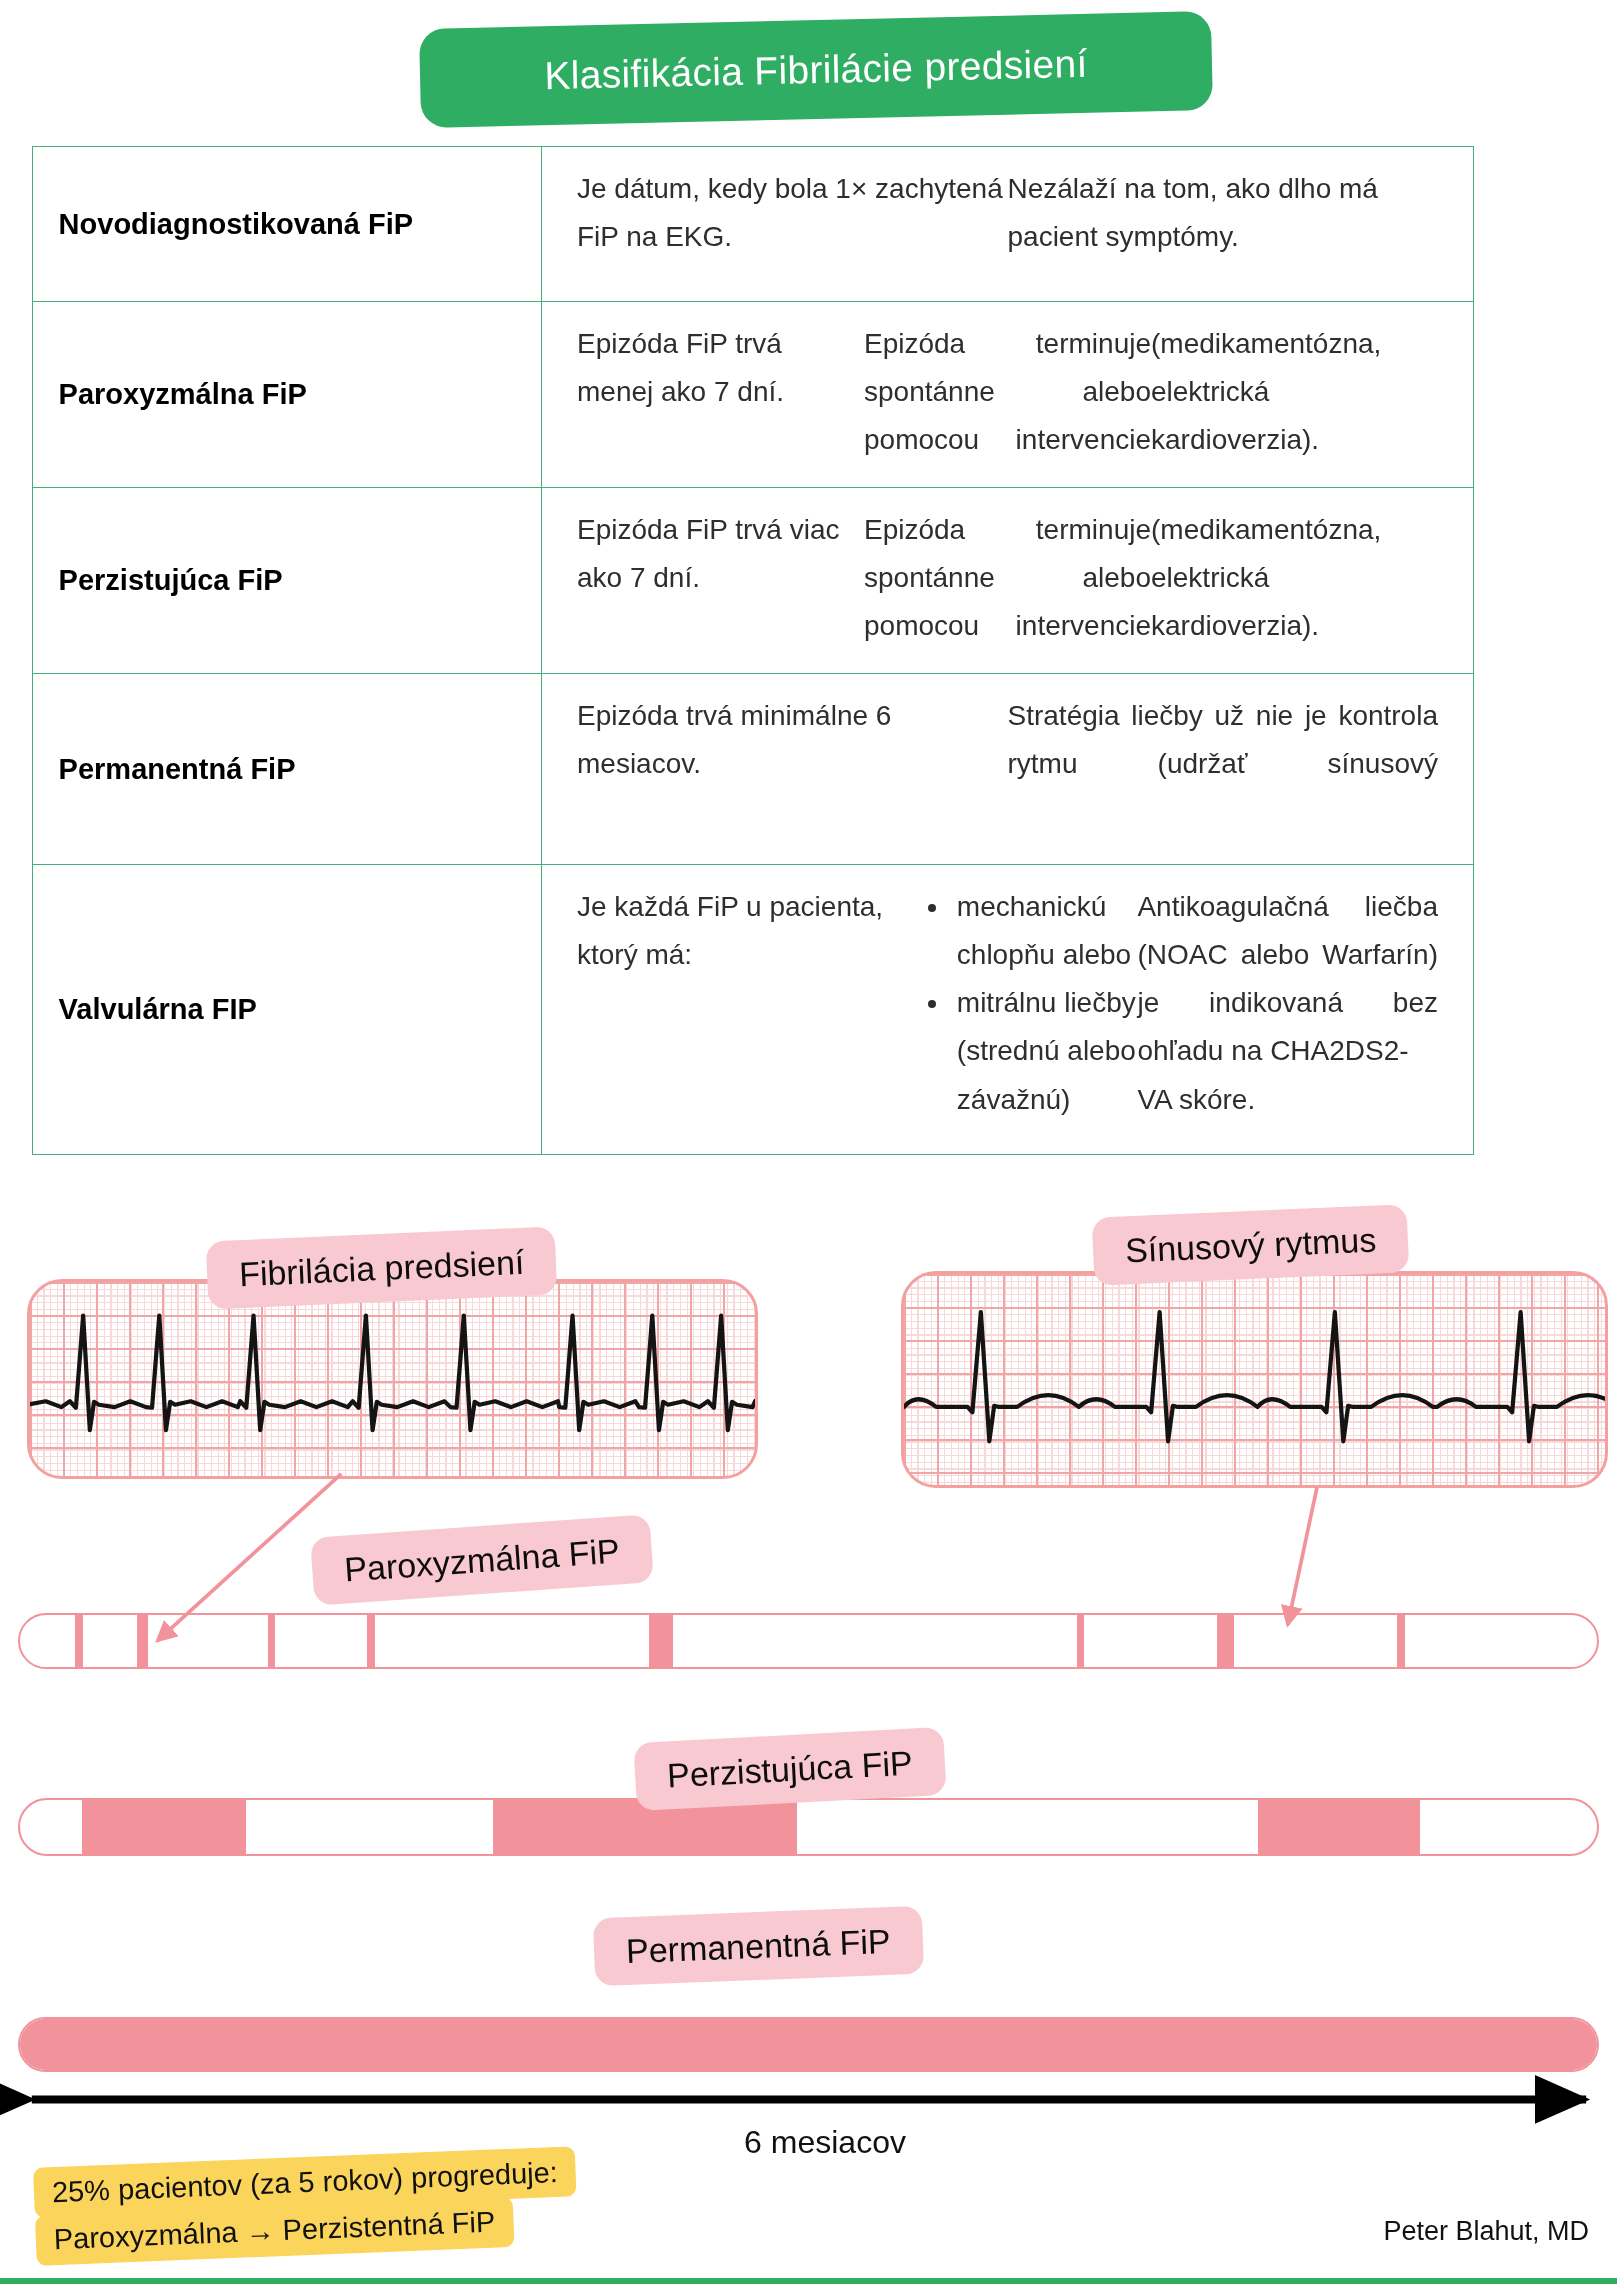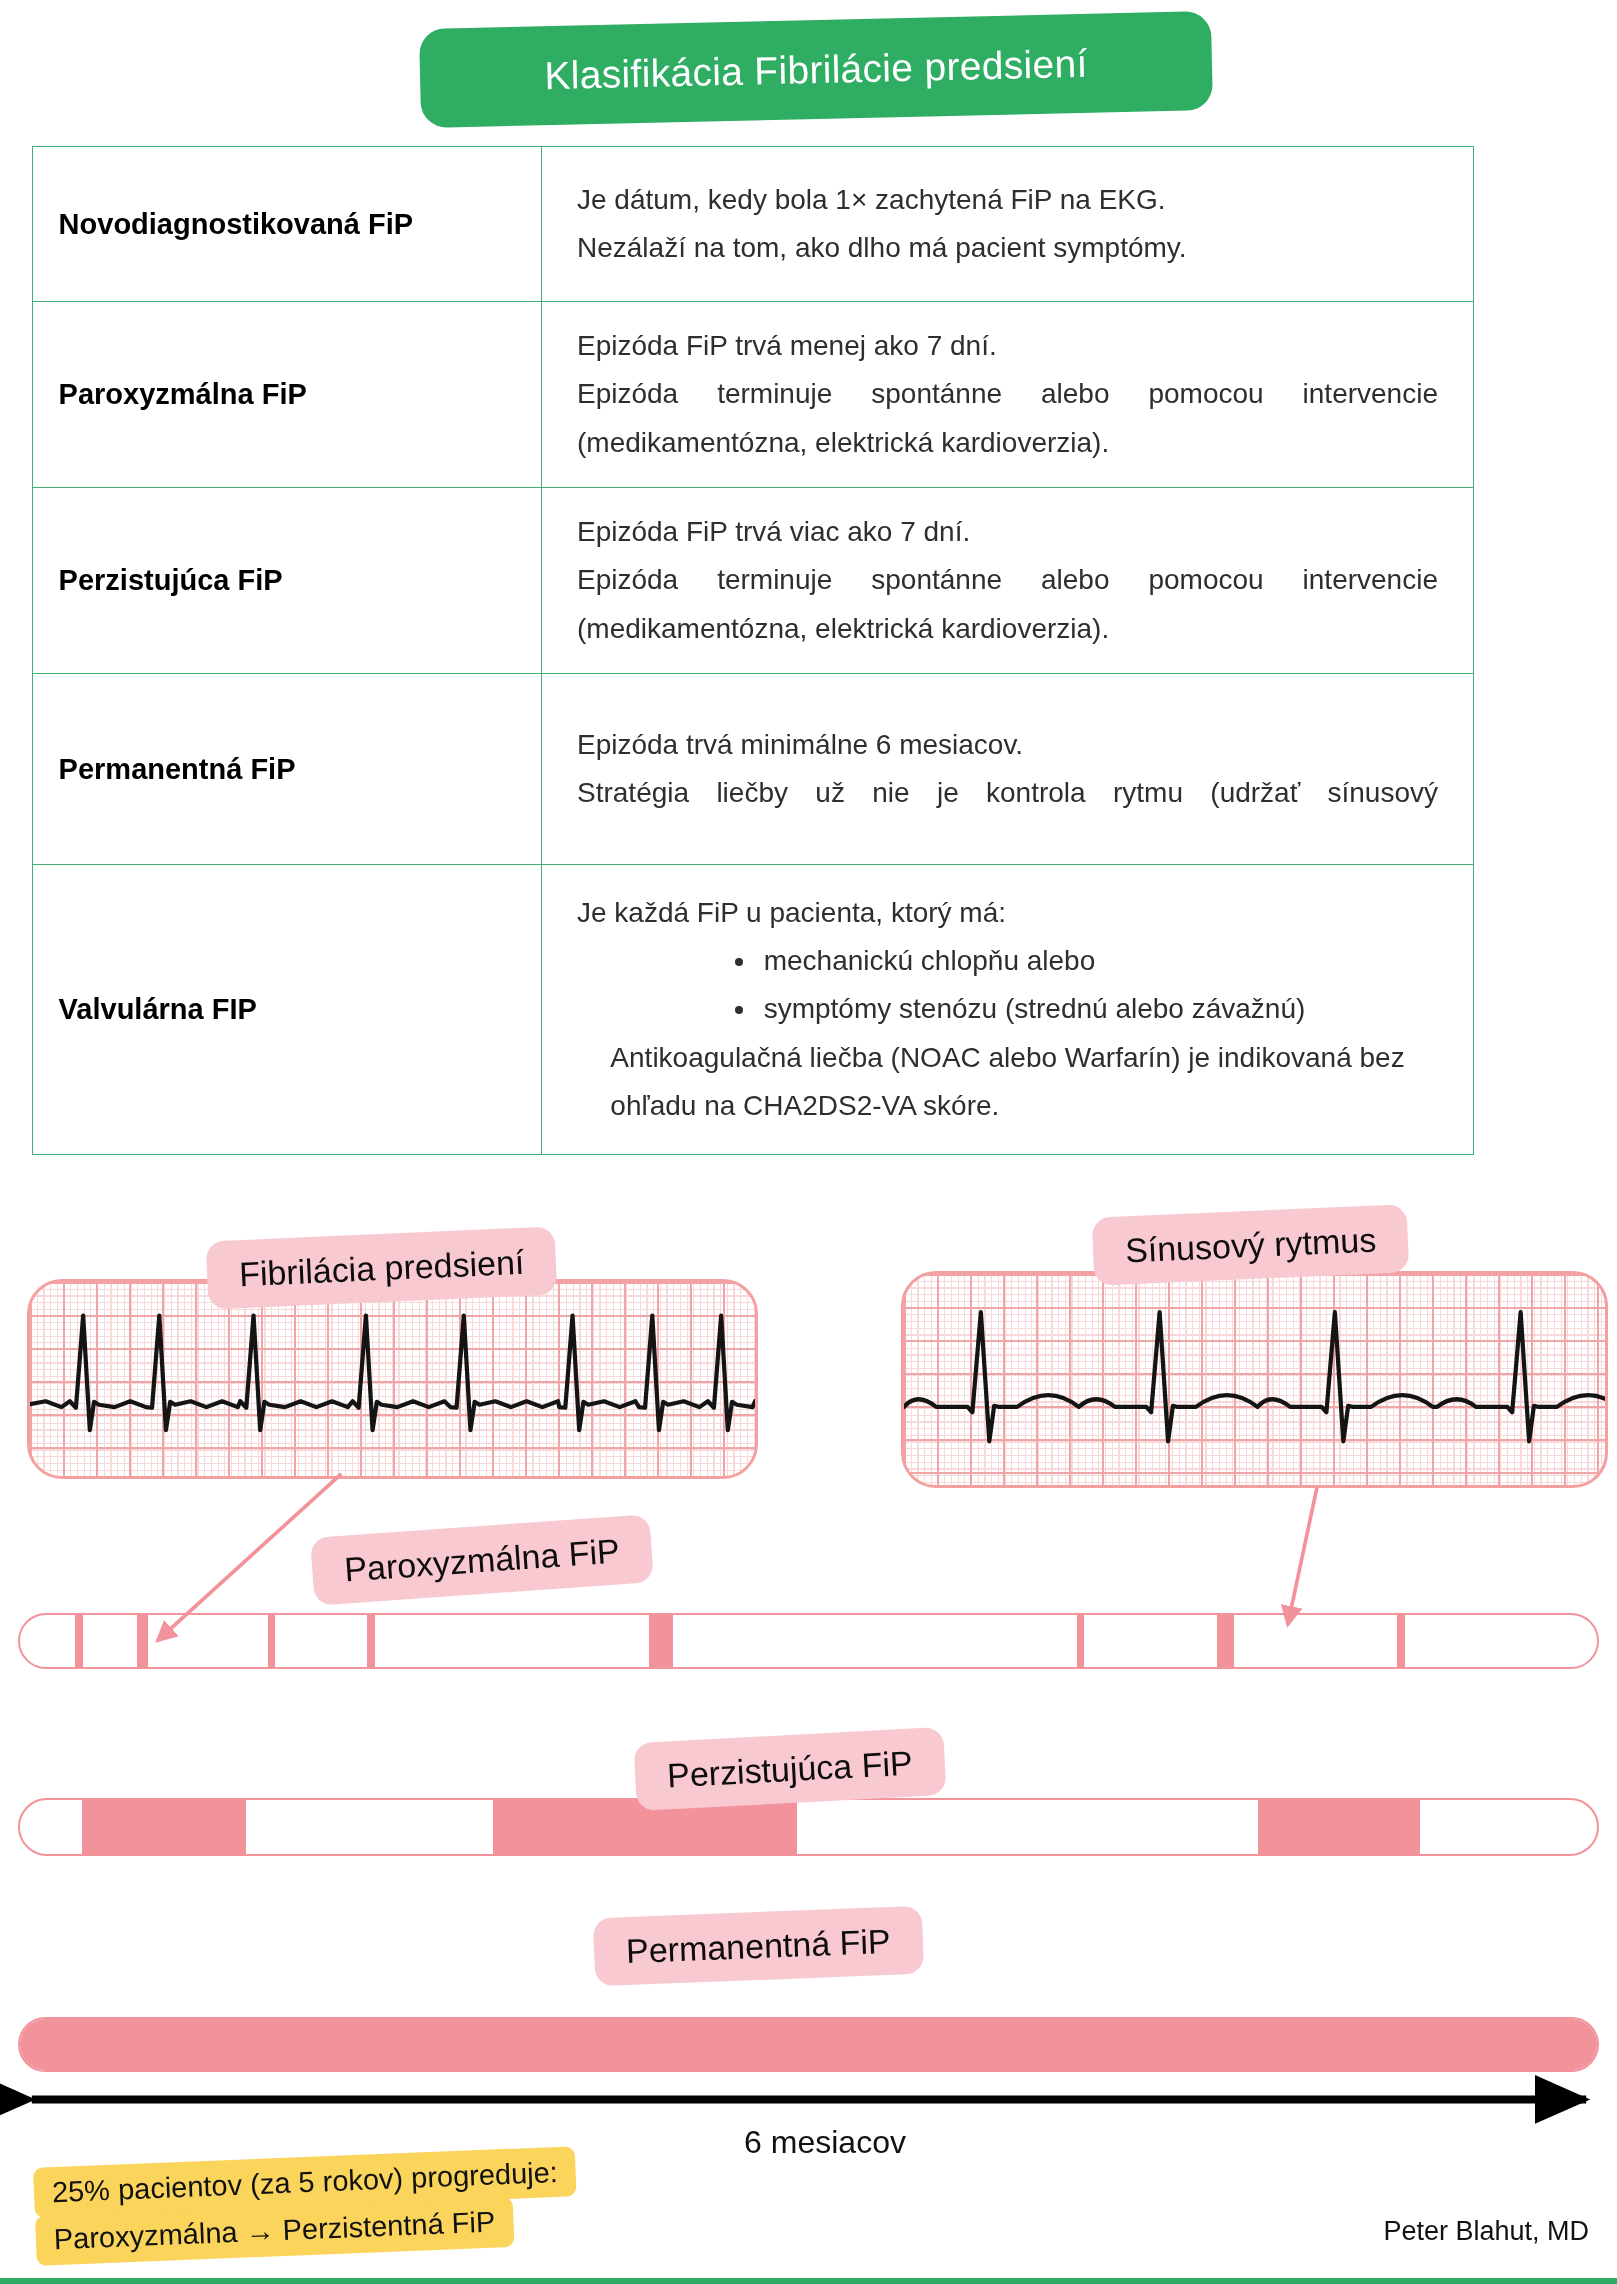--- a/index.html
+++ b/index.html
@@ -13,23 +13,23 @@
           transform:rotate(-1.3deg);}
   .banner span{font-size:39px;color:#fff;letter-spacing:0.3px;}
 
   
   .tbl{left:32px;top:146px;width:1442px;border:1.8px solid #43B177;box-sizing:border-box;}
   .trow{display:flex;border-bottom:1.8px solid #43B177;box-sizing:border-box;}
   .trow:last-child{border-bottom:none;}
   .tcell-term{width:509px;flex:0 0 509px;border-right:1.8px solid #43B177;box-sizing:border-box;
               display:flex;align-items:center;padding:0 18px 0 25.6px;}
   .tcell-term span{font-size:29px;font-weight:bold;color:#000;}
-  .tcell-desc{flex:1;display:flex;flex-direction:column;justify-content:center;
+  .tcell-desc{flex:1;display:flex;justify-content:center;
               padding:18px 35px;box-sizing:border-box;font-size:28px;color:#2e2e2e;
-              line-height:1.72;align-items:center;}
+              line-height:1.72;}
   .tcell-desc .line{width:100%;}
   .tcell-desc .stretch{text-align:justify;text-align-last:justify;}
   .tcell-desc ul{margin:0;padding-left:48px;}
   .tcell-desc li{padding-left:6px;}
   .r1{height:155px;} .r2{height:186px;} .r3{height:186px;} .r4{height:191px;} .r5{height:289px;}
 
   
   .strip{box-sizing:border-box;border:3px solid #F4A0A0;border-radius:35px;overflow:hidden;
          background:
            repeating-linear-gradient(to right,#F0A6A6 0 1.8px,transparent 1.8px 33px),
@@ -117,21 +117,21 @@
       </div>
   </div>
   <div class="trow r5">
     <div class="tcell-term">
         <span>Valvulárna FIP</span>
       </div>
     <div class="tcell-desc">
       <div class="line">Je každá FiP u pacienta, ktorý má:</div>
       <ul>
           <li>mechanickú chlopňu alebo</li>
-          <li>symptómy stenózu (strednú alebo závažnú)</li>
+          <li>mitrálnu liečby (strednú alebo závažnú)</li>
         </ul>
       <div>
           <div class="line stretch">Antikoagulačná liečba (NOAC alebo Warfarín) je indikovaná bez</div>
           <div class="line">ohľadu na CHA2DS2-VA skóre.</div>
         </div>
     </div>
   </div>
 </div>
 
 <div class="abs strip strip-left">

